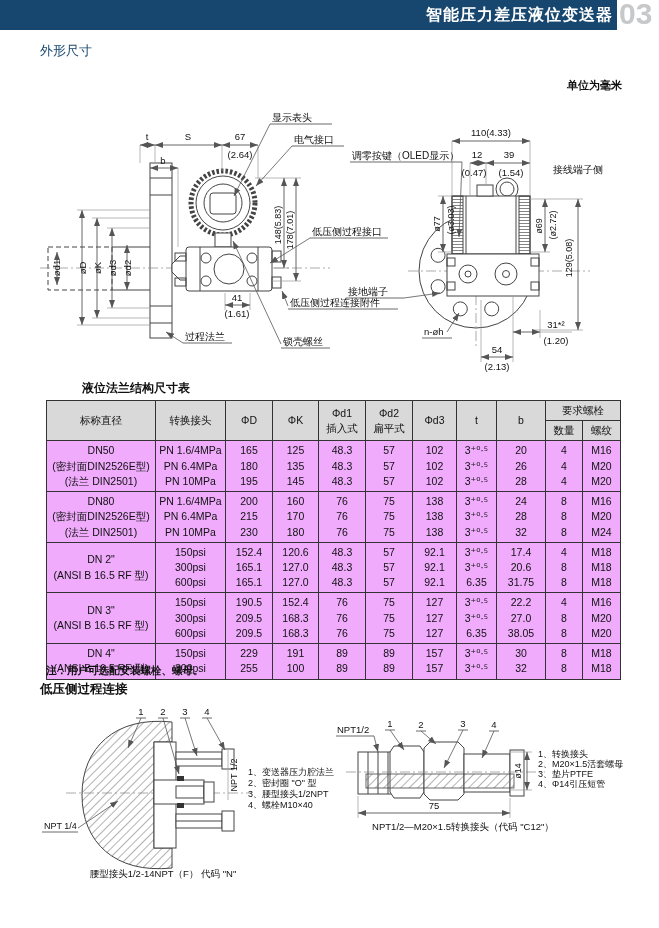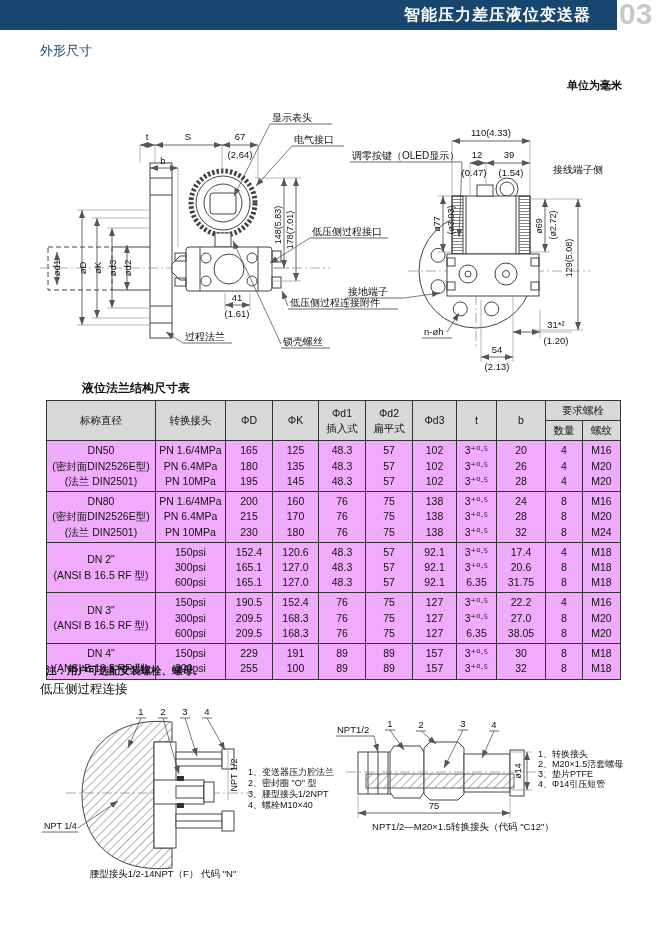--- a/index.html
+++ b/index.html
@@ -5,42 +5,42 @@
   html,body{margin:0;padding:0;}
   body{
     width:659px;height:928px;position:relative;background:#ffffff;
     font-family:"Liberation Sans","DejaVu Sans",sans-serif;color:#111;
     overflow:hidden;
   }
   .header-bar{
     position:absolute;left:0;top:0;width:617px;height:30px;
     background:#17466e;display:flex;align-items:center;justify-content:flex-end;
   }
-  .header-title{color:#fff;font-weight:bold;font-size:16px;padding-right:26px;letter-spacing:1px;}
+  .header-title{color:#fff;font-weight:bold;font-size:16px;padding-right:4px;letter-spacing:1px;}
   .page-num{
     position:absolute;left:619px;top:-2px;width:40px;height:32px;
     color:#c6c8ca;font-weight:bold;font-size:30px;line-height:32px;text-align:left;
   }
   .sec-title1{position:absolute;left:40px;top:42px;font-size:13px;font-weight:normal;color:#17466e;}
   .unit-note{position:absolute;right:37px;top:78px;font-size:11px;font-weight:bold;color:#111;}
   .fig-top{position:absolute;left:0;top:98px;}
   .fig-bottom{position:absolute;left:0;top:698px;}
   .tbl-title{position:absolute;left:46px;top:380px;font-size:12px;font-weight:bold;color:#111;margin-left:36px;}
   .flange-table{
     position:absolute;left:46px;top:400px;width:574px;border-collapse:collapse;
     font-size:10.5px;table-layout:fixed;text-align:center;color:#111;
   }
   .flange-table th,.flange-table td{
     border:1px solid #333;padding:2px 1px;vertical-align:middle;
     white-space:pre-line;line-height:1.45;
   }
   .flange-table thead th{background:#d9d9d9;font-weight:normal;}
   .flange-table td{background:#f0abfc;}
   .tbl-note{position:absolute;left:46px;top:664px;font-size:10.5px;font-weight:bold;color:#111;}
-  .sec-title2{position:absolute;left:40px;top:681px;font-size:12.5px;font-weight:normal;color:#111;}
+  .sec-title2{position:absolute;left:40px;top:681px;font-size:12.5px;font-weight:bold;color:#111;}
   
   svg text{font-family:"Liberation Sans","DejaVu Sans",sans-serif;fill:#111;}
   .t9{font-size:9px;} .t95{font-size:9.5px;} .t10{font-size:10px;}
   .mid{text-anchor:middle;}
   .pt{stroke:#444;fill:none;stroke-width:1;}
   .ptw{stroke:#444;fill:#fff;stroke-width:1;}
   .pth{stroke:#444;fill:url(#hatch);stroke-width:1;}
   .dim{stroke:#555;stroke-width:0.9;fill:none;}
   .ext{stroke:#999;stroke-width:0.7;}
   .cl{stroke:#888;stroke-width:0.7;stroke-dasharray:10 3 2 3;}

